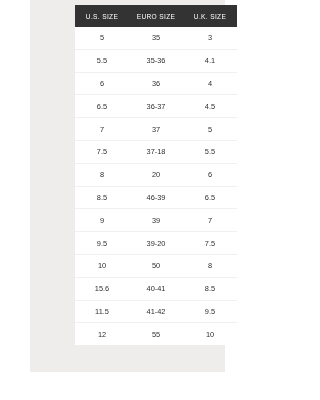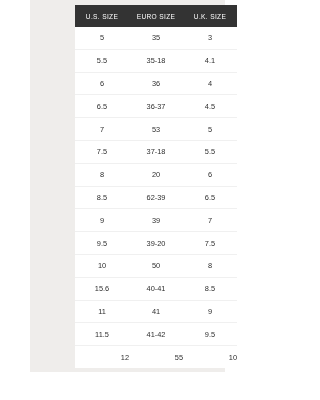--- a/index.html
+++ b/index.html
@@ -56,21 +56,20 @@
     background: #ffffff;
     color: #2e2e2e;
     height: 21.8px;
     font-size: 7.4px;
     font-weight: normal;
     vertical-align: middle;
     border-bottom: 1px solid #f0f0f0;
   }
   .size-table tbody tr:last-child td {
     border-bottom: none;
-    text-align: right;
   }
 </style>
 </head>
 <body>
 
 <div class="page">
   <div class="panel">
     <table class="size-table">
       <thead>
         <tr>
@@ -80,51 +79,51 @@
         </tr>
       </thead>
       <tbody>
         <tr>
           <td>5</td>
           <td>35</td>
           <td>3</td>
         </tr>
         <tr>
           <td>5.5</td>
-          <td>35-18</td>
+          <td>35-36</td>
           <td>4.1</td>
         </tr>
         <tr>
           <td>6</td>
           <td>36</td>
           <td>4</td>
         </tr>
         <tr>
           <td>6.5</td>
           <td>36-37</td>
           <td>4.5</td>
         </tr>
         <tr>
           <td>7</td>
-          <td>53</td>
+          <td>37</td>
           <td>5</td>
         </tr>
         <tr>
           <td>7.5</td>
           <td>37-18</td>
           <td>5.5</td>
         </tr>
         <tr>
           <td>8</td>
           <td>20</td>
           <td>6</td>
         </tr>
         <tr>
           <td>8.5</td>
-          <td>62-39</td>
+          <td>46-39</td>
           <td>6.5</td>
         </tr>
         <tr>
           <td>9</td>
           <td>39</td>
           <td>7</td>
         </tr>
         <tr>
           <td>9.5</td>
           <td>39-20</td>
@@ -134,25 +133,20 @@
           <td>10</td>
           <td>50</td>
           <td>8</td>
         </tr>
         <tr>
           <td>15.6</td>
           <td>40-41</td>
           <td>8.5</td>
         </tr>
         <tr>
-          <td>11</td>
-          <td>41</td>
-          <td>9</td>
-        </tr>
-        <tr>
           <td>11.5</td>
           <td>41-42</td>
           <td>9.5</td>
         </tr>
         <tr>
           <td>12</td>
           <td>55</td>
           <td>10</td>
         </tr>
       </tbody>

